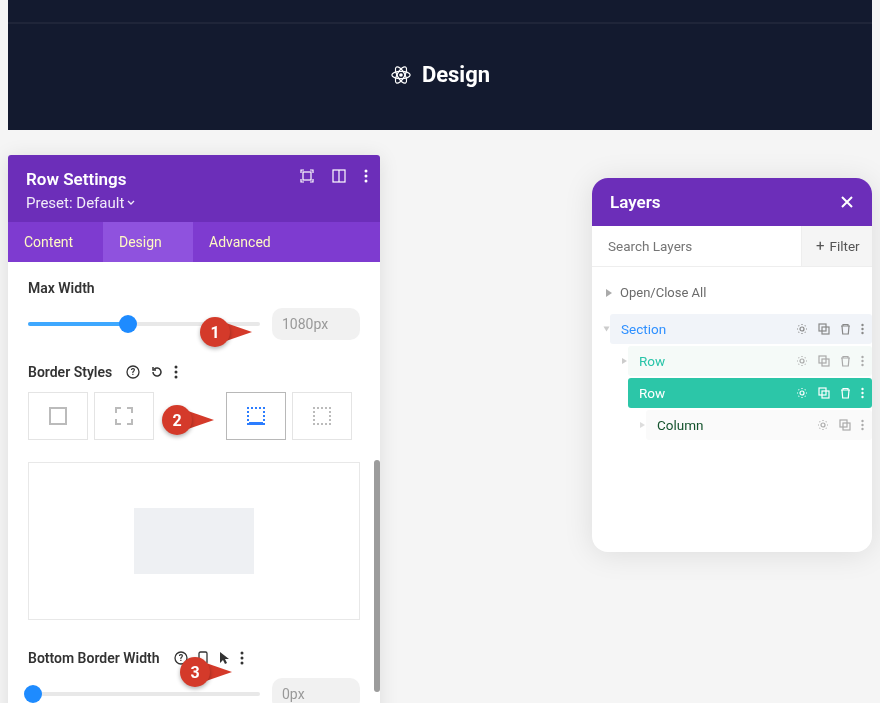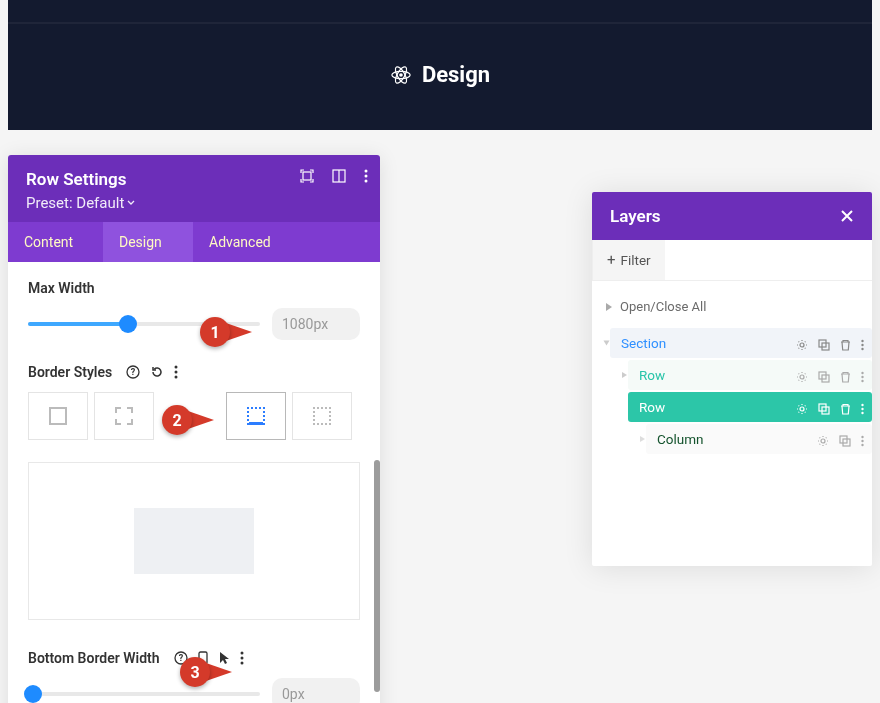--- a/index.html
+++ b/index.html
@@ -50,34 +50,34 @@
 .preview-inner { width: 120px; height: 66px; background: #eef0f3; }
 
 .right-shadow { position: absolute; right: 0; top: 305px; width: 6px; height: 232px; background: #9c9c9c; border-radius: 3px; }
 
 
 .callout { position: absolute; display: flex; align-items: center; }
 .callout .bubble { width: 30px; height: 30px; background: #d43a2a; border-radius: 50%; display: flex; align-items: center; justify-content: center; color: #fff; font-weight: 700; font-size: 16px; box-shadow: 0 2px 4px rgba(0,0,0,0.3); z-index: 2; }
 .callout .tail { width: 26px; height: 18px; background: #d43a2a; clip-path: polygon(0 0, 100% 50%, 0 100%); margin-left: -4px; }
 
 
-.layers-panel { position: absolute; right: 8px; top: 192px; width: 280px; background: #fff; box-shadow: 0 2px 30px rgba(0,0,0,0.1); border-radius: 2px; overflow: hidden; }
+.layers-panel { position: absolute; right: 8px; top: 178px; width: 280px; background: #fff; box-shadow: 0 2px 30px rgba(0,0,0,0.1); border-radius: 16px; overflow: hidden; }
 .layers-header { background: #6c2eb9; color: #fff; padding: 14px 18px; display: flex; justify-content: space-between; align-items: center; }
 .layers-header .title { font-size: 17px; font-weight: 600; }
 .layers-header .close { cursor: pointer; font-size: 18px; }
 
 .layers-search { display: flex; border-bottom: 1px solid #eee; }
 .layers-search input { flex: 1; border: none; padding: 12px 16px; font-size: 13.5px; outline: none; color: #888; }
 .filter-btn { padding: 12px 14px; background: #f5f5f5; border: none; border-left: 1px solid #eee; font-size: 13.5px; color: #555; cursor: pointer; display: flex; align-items: center; gap: 5px; }
 
 .layers-body { padding: 12px 0 110px 8px; }
 .oc-line { display: flex; align-items: center; gap: 8px; padding: 6px 6px 12px 6px; font-size: 13px; color: #6b6b6b; }
 .tri { width: 0; height: 0; border-top: 4px solid transparent; border-bottom: 4px solid transparent; border-left: 6px solid #aaa; display: inline-block; }
 
-.layer-item { display: flex; align-items: flex-end; justify-content: space-between; border-radius: 3px; padding: 7px 8px; margin: 2px 0; font-size: 13.5px; }
+.layer-item { display: flex; align-items: center; justify-content: space-between; border-radius: 3px; padding: 7px 8px; margin: 2px 0; font-size: 13.5px; }
 .layer-item .left { display: flex; align-items: center; gap: 8px; }
 .layer-item .right { display: flex; gap: 10px; align-items: center; }
 .layer-item .right span { cursor: pointer; }
 
 .li-section { background: #f1f4f9; color: #2f90ff; margin-left: 10px; }
 .li-section .right { color: #888; }
 .li-row1 { background: #f5faf8; color: #29c4a9; margin-left: 28px; }
 .li-row1 .right { color: #aaa; }
 .li-row2 { background: #2cc6a8; color: #fff; margin-left: 28px; }
 .li-column { background: #fafafa; color: #14532d; margin-left: 46px; }
@@ -255,20 +255,21 @@
 <div class="layers-panel">
   <div class="layers-header">
     <span class="title">Layers</span>
     <span class="close">
       <svg width="14" height="14" viewBox="0 0 14 14">
           <path d="M2 2l10 10M12 2L2 12" stroke="#fff" stroke-width="2"></path>
         </svg>
     </span>
   </div>
   <div class="layers-search">
+    <input type="text" placeholder="Search Layers" style="">
     <button class="filter-btn">
       <span style="font-size:15px; line-height:1;">+</span>
       <span>Filter</span>
     </button>
   </div>
   <div class="layers-body">
     <div class="oc-line">
       <span class="tri"></span>
       <span>Open/Close All</span>
     </div>

